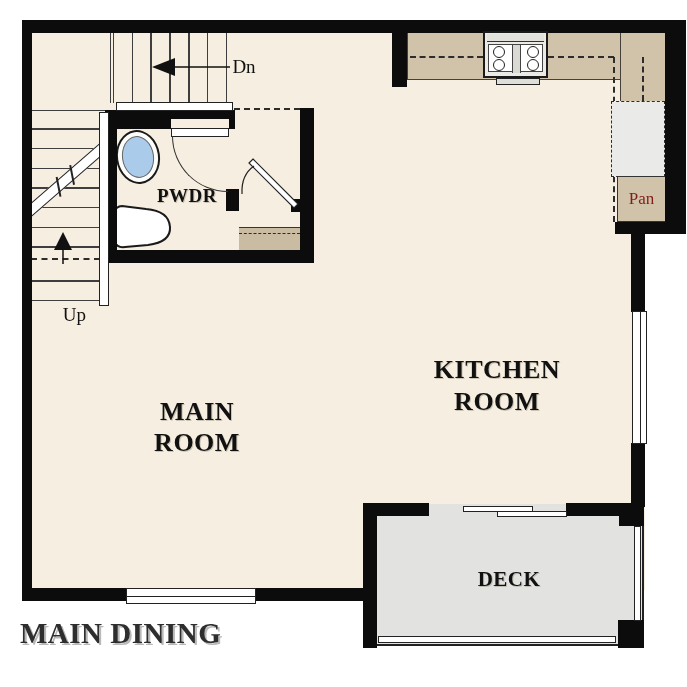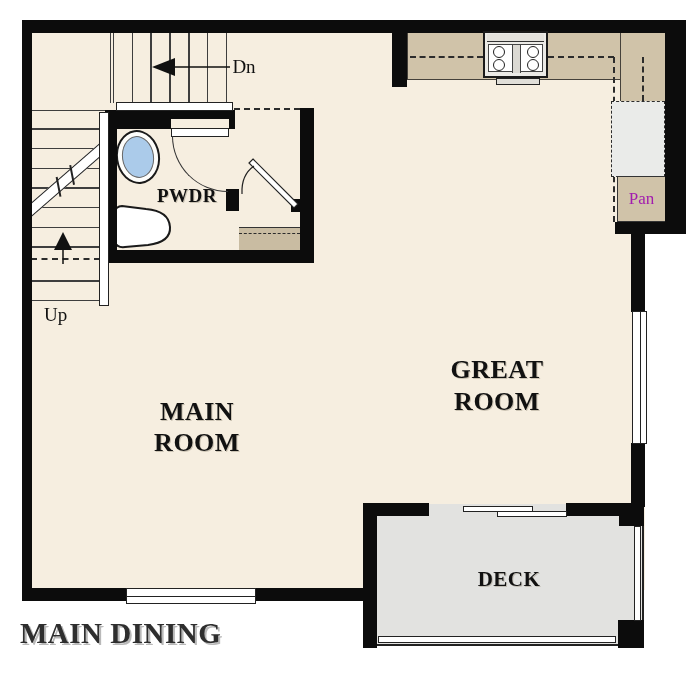--- a/index.html
+++ b/index.html
@@ -76,21 +76,21 @@
   </div>
   <svg class="abs z2" style="left:148px;top:53px;" width="86" height="28">
     <line x1="27" y1="14" x2="82" y2="14" stroke="#111" stroke-width="1.5"></line>
     <polygon points="4,14 27,5 27,23" fill="#111"></polygon>
   </svg>
   <svg class="abs z2" style="left:50px;top:226px;" width="28" height="42">
     <polygon points="13,6 4,24 22,24" fill="#111"></polygon>
     <line x1="13" y1="24" x2="13" y2="38" stroke="#111" stroke-width="1.5"></line>
   </svg>
   <div class="small" style="left:223px;top:56px;width:42px;font-size:19px;text-align:center;">Dn</div>
-  <div class="small" style="left:44px;top:304px;width:42px;font-size:19px;text-align:left;">Up</div>
+  <div class="small" style="left:44px;top:304px;width:42px;font-size:19px;text-align:right;">Up</div>
   <div class="rail" style="left:116px;top:102px;width:117px;height:9px;"></div>
   <div class="rail" style="left:99px;top:112px;width:10px;height:194px;"></div>
 
   <div class="w" style="left:22px;top:20px;width:664px;height:13px;"></div>
   <div class="w" style="left:22px;top:20px;width:10px;height:581px;"></div>
   <div class="w" style="left:22px;top:588px;width:355px;height:13px;"></div>
   <div class="w" style="left:665px;top:20px;width:21px;height:214px;"></div>
   <div class="w" style="left:615px;top:222px;width:71px;height:12px;"></div>
   <div class="w" style="left:631px;top:234px;width:14px;height:78px;"></div>
   <div class="w" style="left:631px;top:443px;width:14px;height:64px;"></div>
@@ -122,21 +122,21 @@
   <div class="abs z2" style="left:239px;top:227px;width:61px;height:25px;background:var(--shelf);border-top:1.5px solid #333;"></div>
   <div class="dashH" style="left:239px;top:233px;width:61px;border-top-width:1.6px;"></div>
 
   <div class="abs z2 tan" style="left:407px;top:33px;width:214px;height:47px;border-left:1.4px solid #45413a;border-bottom:1.4px solid #45413a;"></div>
   <div class="abs z2 tan" style="left:620px;top:33px;width:46px;height:70px;border-left:1.4px solid #45413a;border-bottom:1.4px solid #45413a;"></div>
   <div class="dashH" style="left:410px;top:56px;width:73px;"></div>
   <div class="dashH" style="left:548px;top:56px;width:66px;"></div>
   <div class="dashV" style="left:613px;top:57px;height:165px;"></div>
   <div class="dashV" style="left:642px;top:57px;height:44px;"></div>
   <div class="abs z2" style="left:611px;top:101px;width:54px;height:76px;background:var(--fridge);border:1.6px dashed #2c2c2c;"></div>
-  <div class="abs z2 tan" style="left:617px;top:176px;width:49px;height:46px;border:1.5px solid #333;text-align:center;font-size:17px;line-height:44px;color:#a21caf;">Pan</div>
+  <div class="abs z2 tan" style="left:617px;top:176px;width:49px;height:46px;border:1.5px solid #333;text-align:center;font-size:17px;line-height:44px;color:#7f1d1d;">Pan</div>
 
   <div class="stove">
     <div class="strip"></div>
     <div class="pan">
       <div class="div"></div>
       <div class="burner" style="left:4px;top:1px;"></div>
       <div class="burner" style="left:4px;top:14px;"></div>
       <div class="burner" style="left:38px;top:1px;"></div>
       <div class="burner" style="left:38px;top:14px;"></div>
     </div>
@@ -156,21 +156,21 @@
   <div class="rail" style="left:634px;top:526px;width:7px;height:95px;"></div>
 
   <div class="winH" style="left:126px;top:588px;width:130px;height:16px;">
       <div class="mid"></div>
     </div>
   <div class="winV" style="left:632px;top:311px;width:15px;height:133px;">
       <div class="mid"></div>
     </div>
 
   <div class="lbl" style="left:397px;top:354px;width:200px;font-size:26px;line-height:32px;">
-    <div>GREAT</div>
+    <div>KITCHEN</div>
     <div>ROOM</div>
   </div>
   <div class="lbl" style="left:97px;top:396px;width:200px;font-size:26px;line-height:31px;">
     <div>MAIN</div>
     <div>ROOM</div>
   </div>
   <div class="lbl" style="left:409px;top:567px;width:200px;font-size:21px;">DECK</div>
   <div class="lbl" style="left:137px;top:185px;width:100px;font-size:19px;">PWDR</div>
   <div class="abs z5" style="left:20px;top:617px;font-size:29px;font-weight:bold;color:var(--title);text-shadow:2px 2px 0 #b9b9b9;letter-spacing:.5px;">MAIN DINING</div>
 

